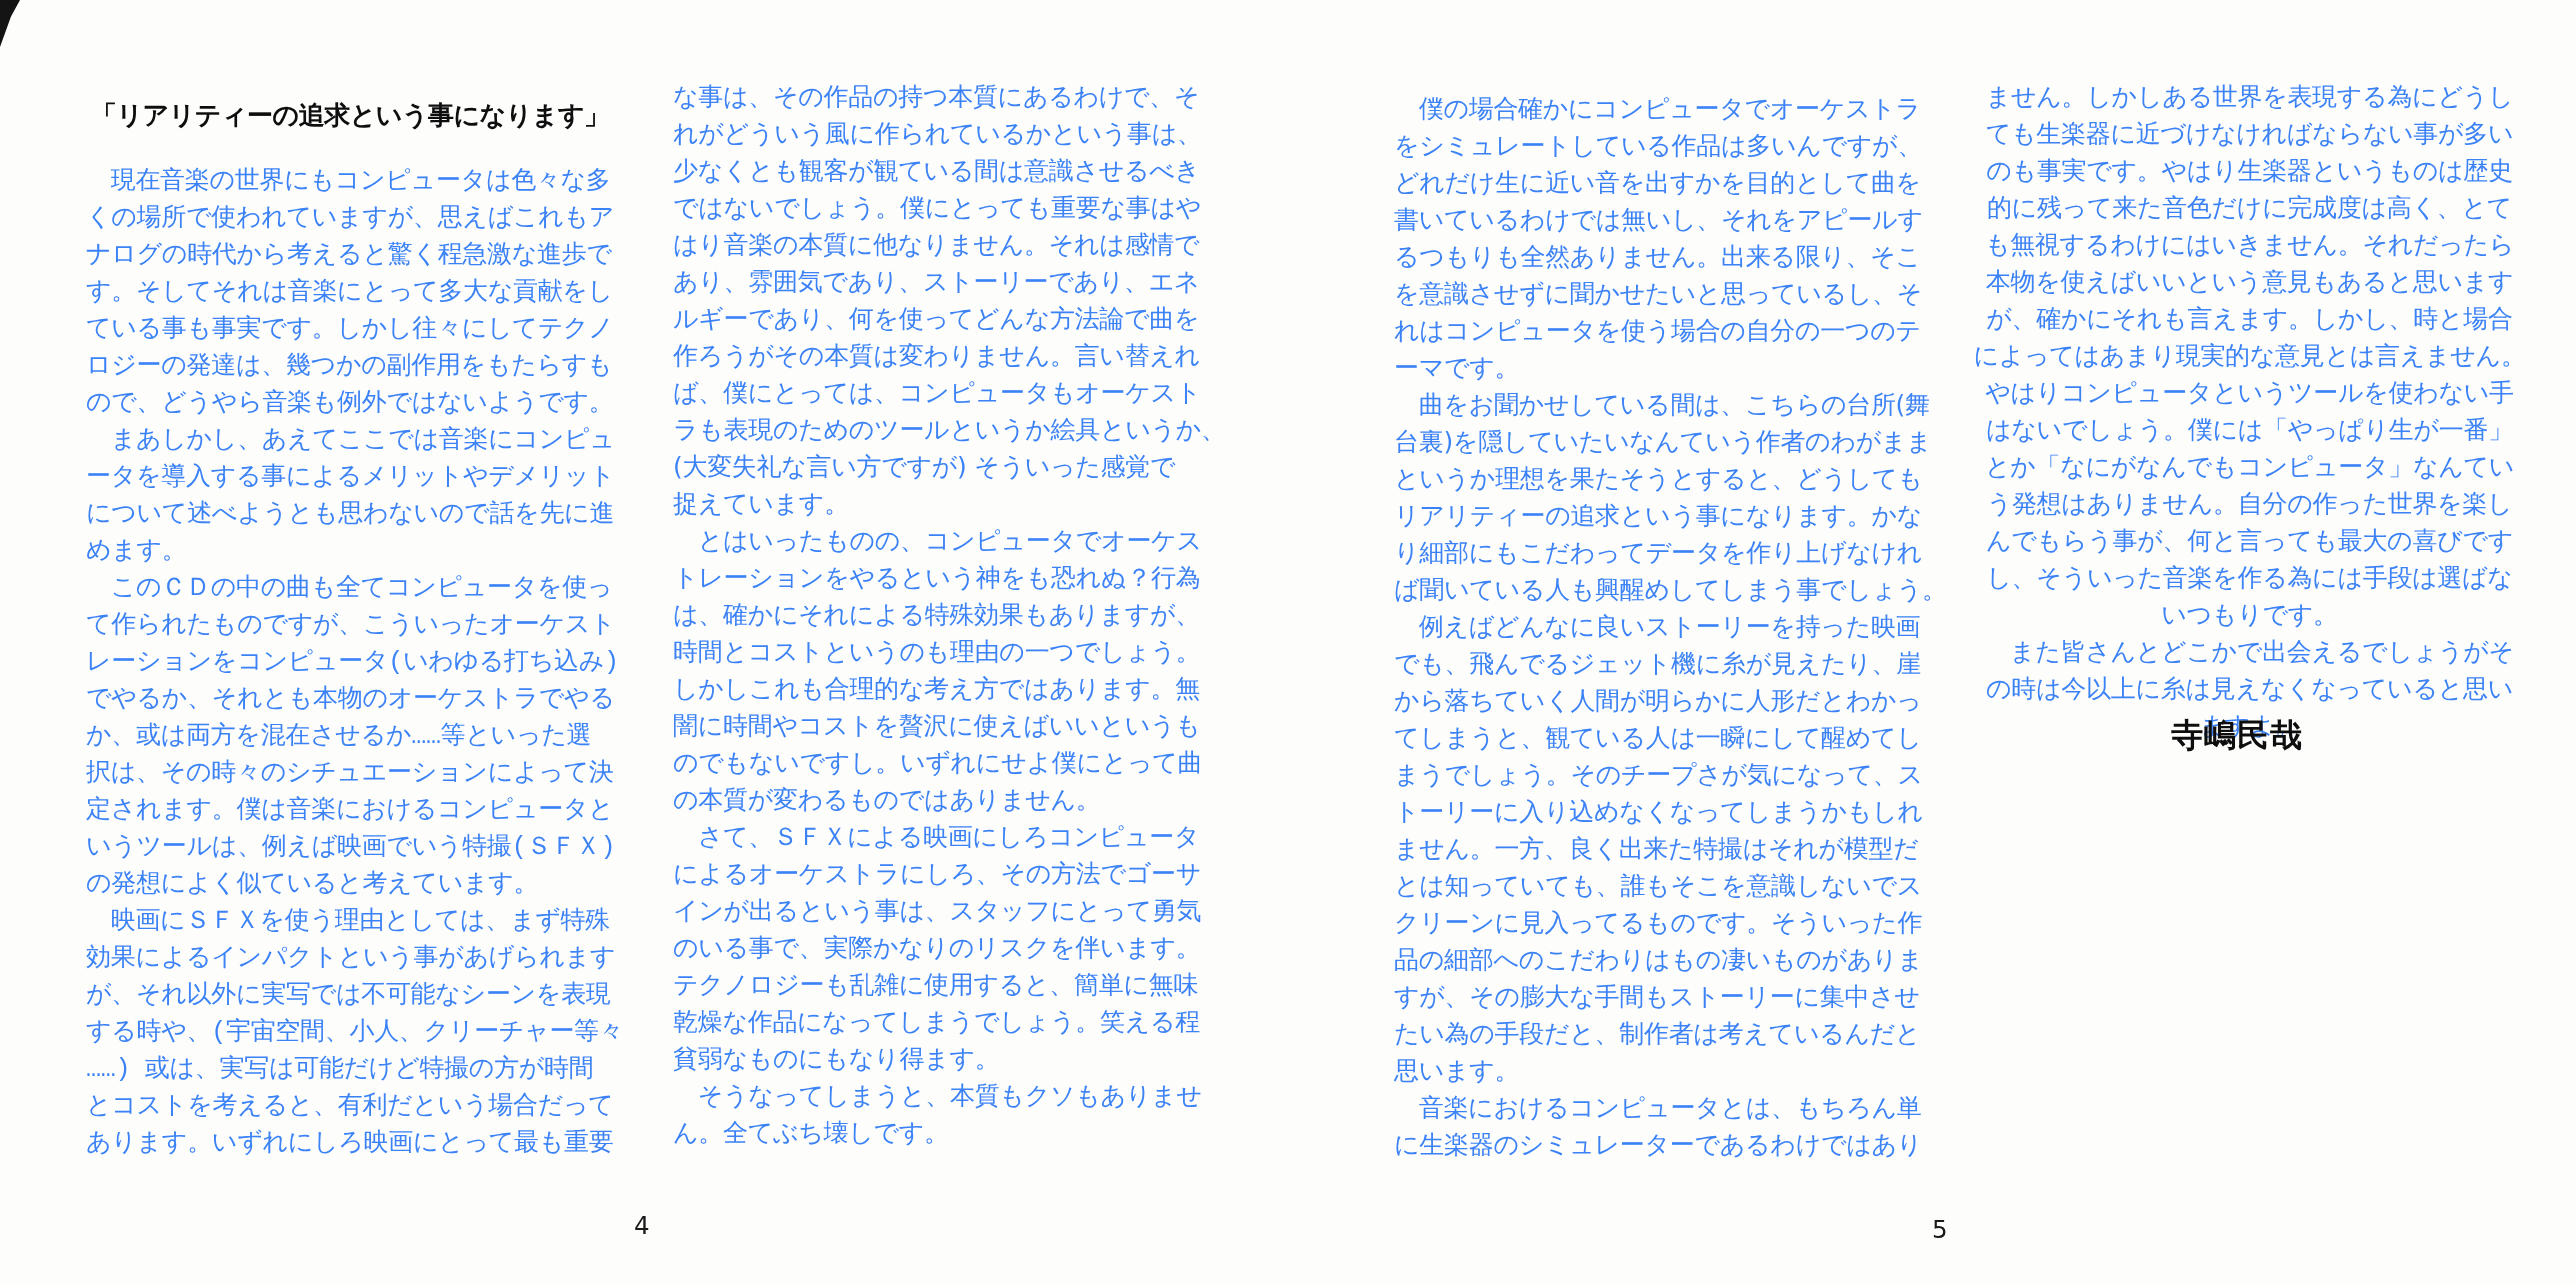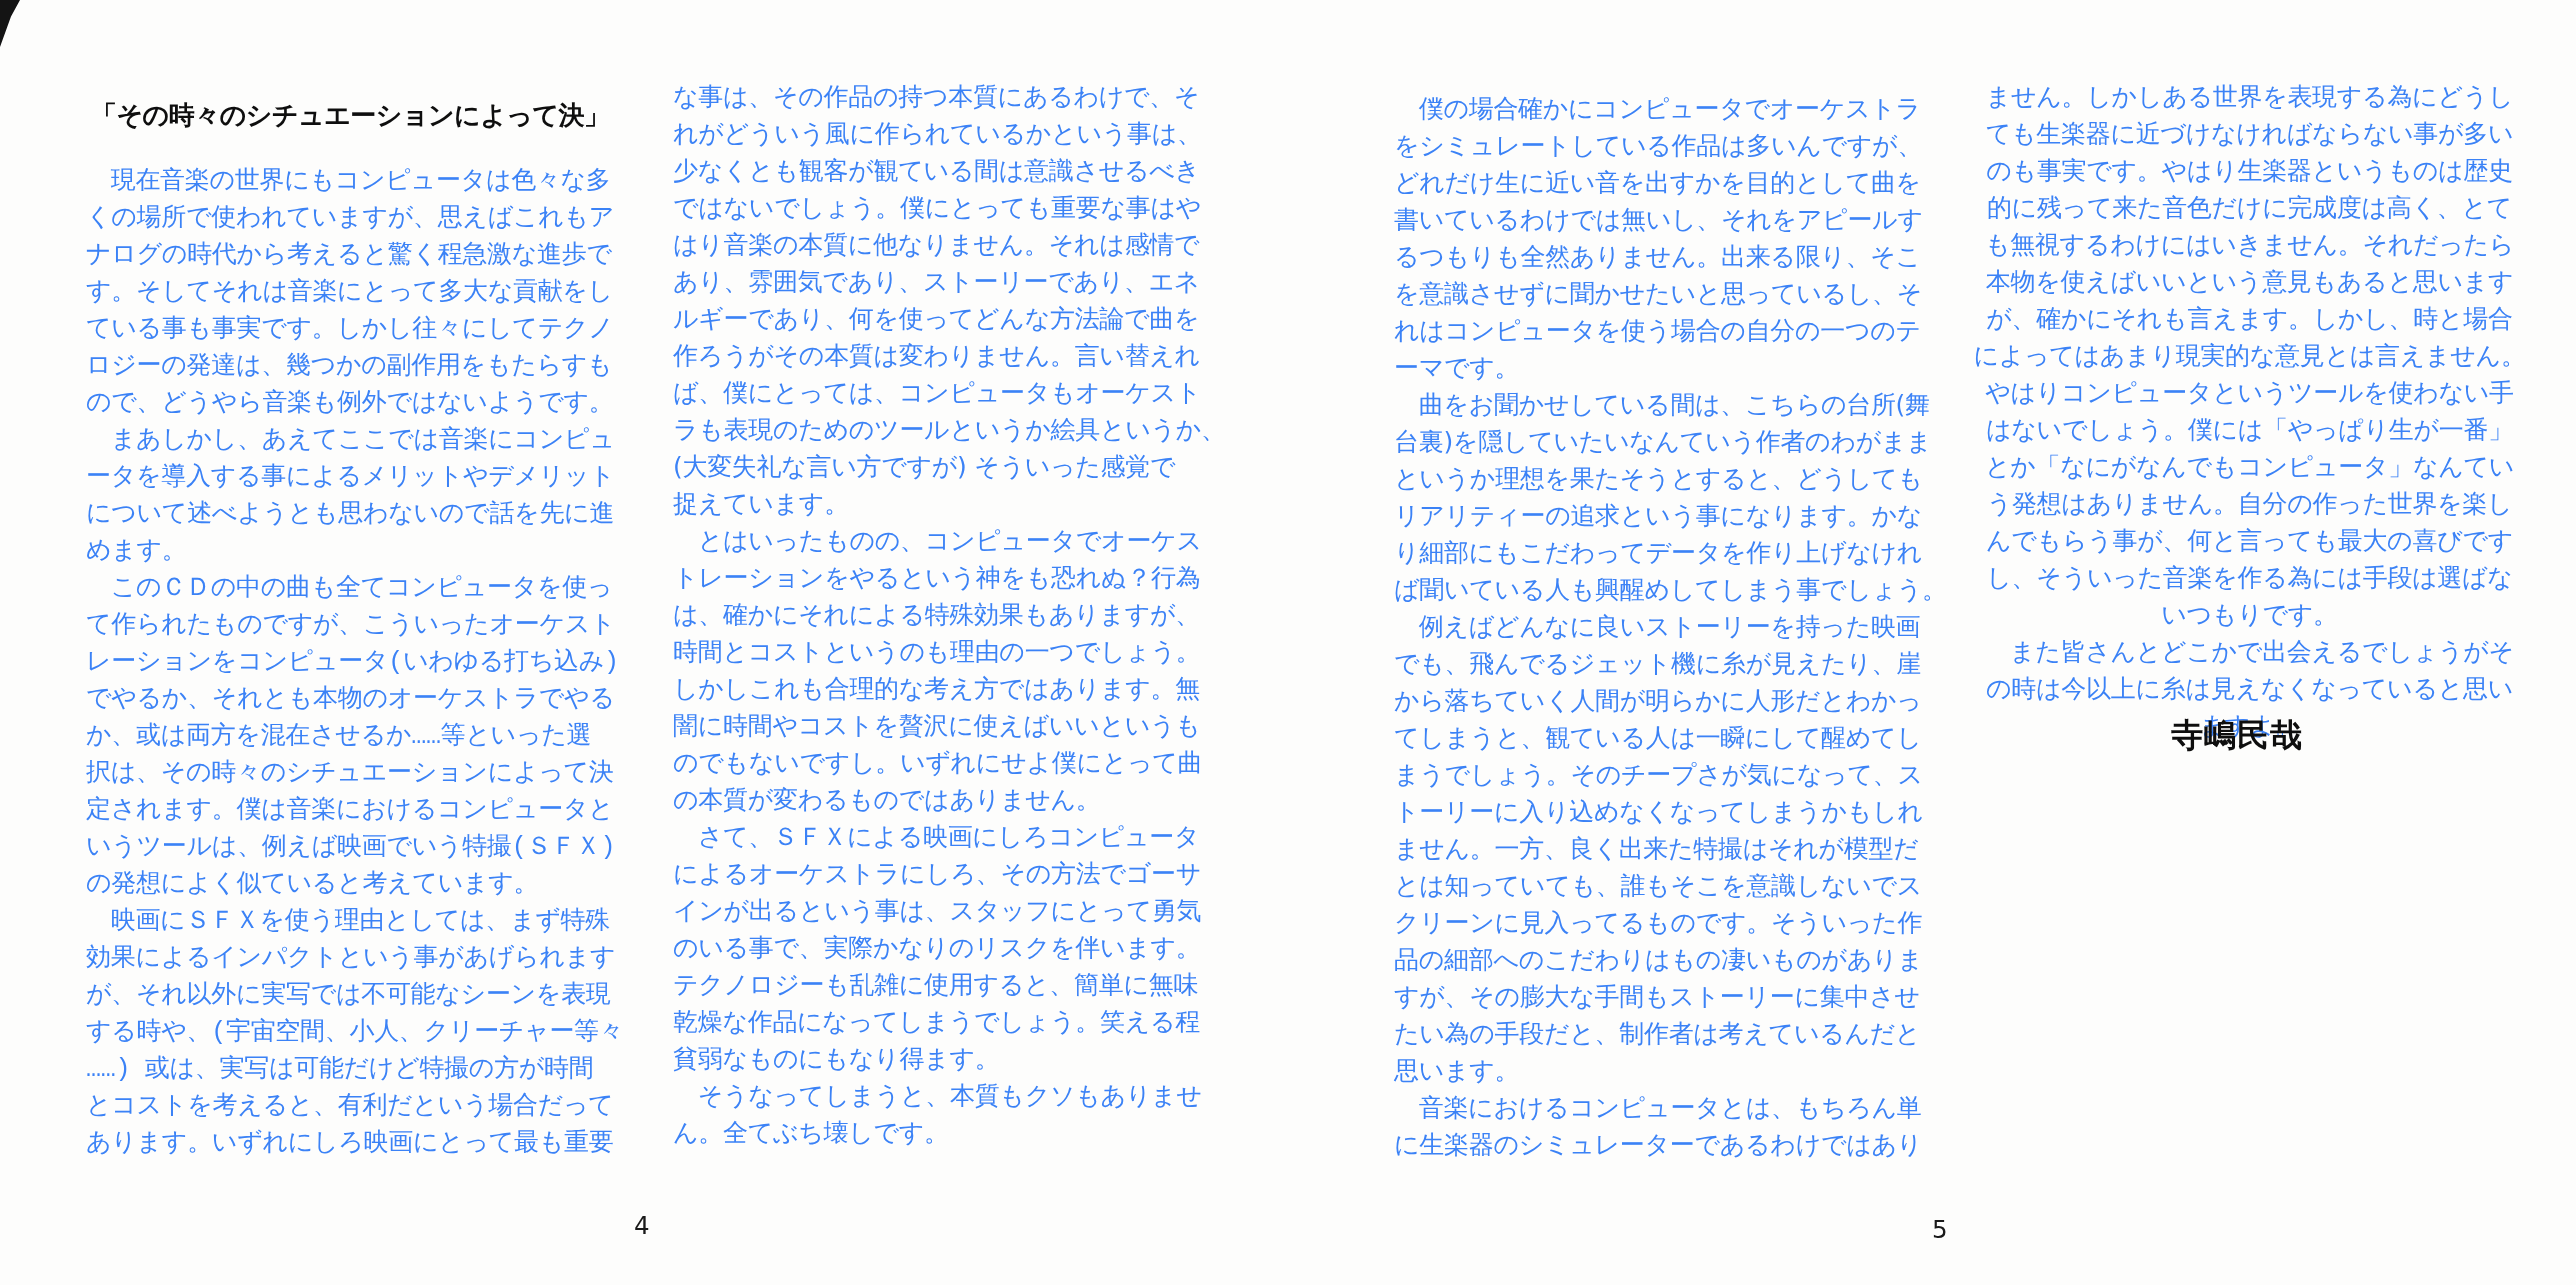--- a/index.html
+++ b/index.html
@@ -73,21 +73,21 @@
   .pageno-5 { left: 1932px; top: 1215px; }
 </style>
 </head>
 <body>
 
 <div class="scan-spread">
 
   <div class="corner-mark"></div>
 
   <div>
-    <div class="article-title">「その時々のシチュエーションによって決」</div>
+    <div class="article-title">「リアリティーの追求という事になります」</div>
     <div class="text-col col-p4-1">　現在音楽の世界にもコンピュータは色々な多
 くの場所で使われていますが、思えばこれもア
 ナログの時代から考えると驚く程急激な進歩で
 す。そしてそれは音楽にとって多大な貢献をし
 ている事も事実です。しかし往々にしてテクノ
 ロジーの発達は、幾つかの副作用をもたらすも
 ので、どうやら音楽も例外ではないようです。
 　まあしかし、あえてここでは音楽にコンピュ
 ータを導入する事によるメリットやデメリット
 について述べようとも思わないので話を先に進

